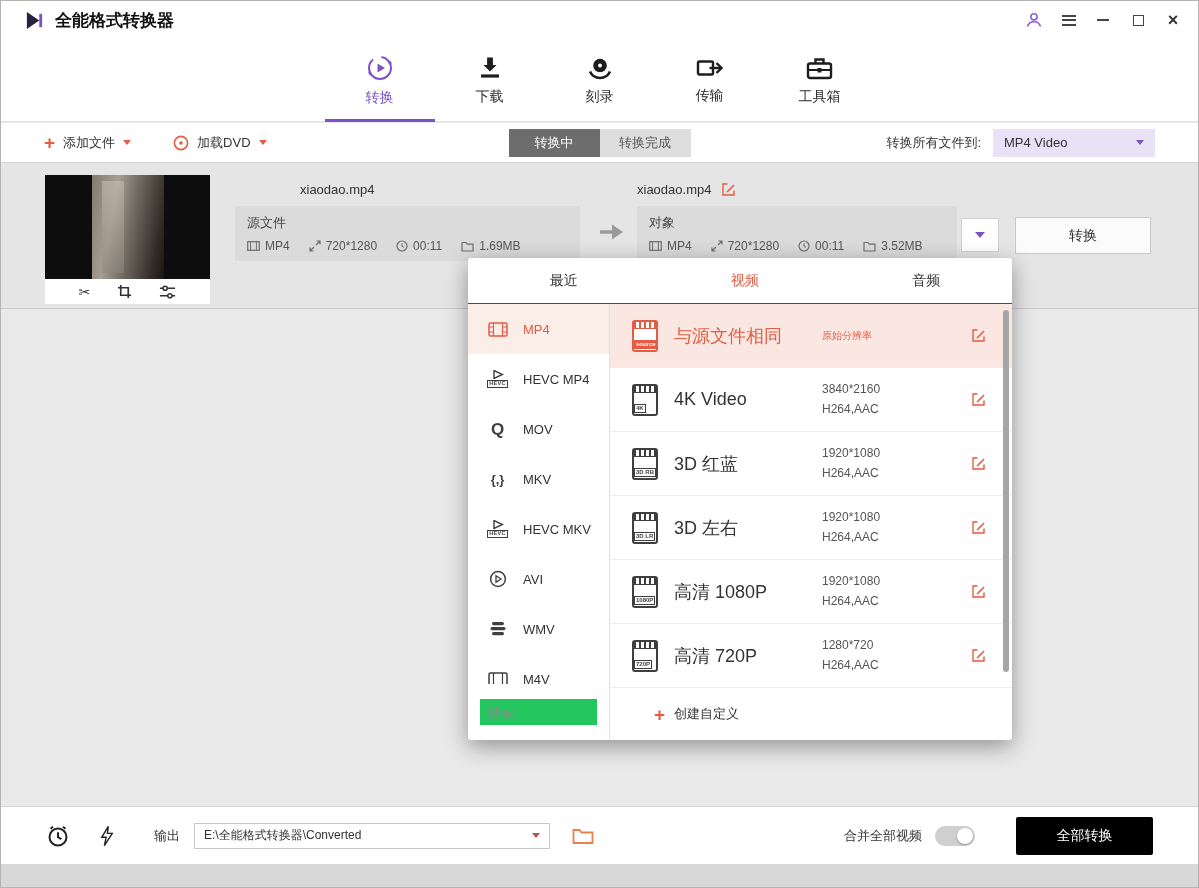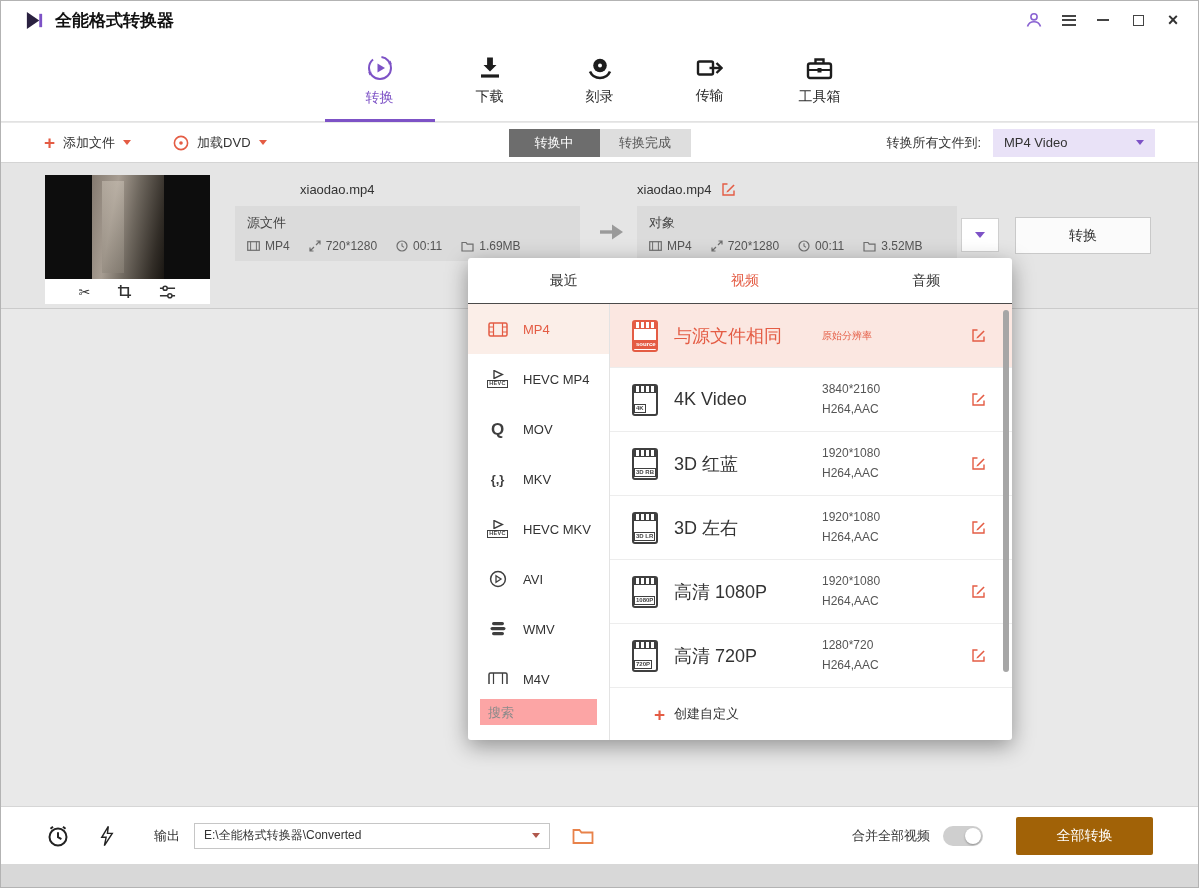--- a/index.html
+++ b/index.html
@@ -72,21 +72,21 @@
   .format-col { width:142px; border-right:1px solid #e3e3e3; display:flex; flex-direction:column; }
   .format-list { height:380px; overflow:hidden; }
   .fitem { height:50px; display:flex; align-items:center; padding-left:16px; gap:12px; font-size:13px; color:#333; cursor:pointer; }
   .fitem.active { background:#fbeee8; color:#e45c44; }
   .ficon { width:27px; display:flex; flex-direction:column; align-items:center; justify-content:center; color:#3f3f3f; line-height:1; }
   .fitem.active .ficon { color:#e45c44; }
   .hevc-tag { font-size:5.5px; font-weight:bold; border:1px solid currentColor; padding:0 1px; margin-top:1px; letter-spacing:.3px; }
   .q-glyph { font-size:17px; font-weight:bold; }
   .mkv-glyph { font-size:13px; font-weight:bold; }
   .format-search { height:56px; display:flex; align-items:center; padding:0 12px; }
-  .format-search input { width:100%; height:26px; background:#fca5a5; border:none; outline:none; padding:0 8px; font-size:13px; color:#555; font-family:inherit; }
+  .format-search input { width:100%; height:26px; background:#22c55e; border:none; outline:none; padding:0 8px; font-size:13px; color:#555; font-family:inherit; }
   .format-search input::placeholder { color:#8a8a8a; }
   .preset-col { flex:1; position:relative; display:flex; flex-direction:column; }
   .prow { height:64px; display:flex; align-items:center; padding:0 26px 0 22px; border-bottom:1px solid #ededed; cursor:pointer; }
   .prow.highlight { background:#fbe7e1; }
   .preset-icon { width:26px; height:32px; border:2px solid currentColor; border-radius:3px; position:relative; background:#fff; color:#3f3f3f; flex-shrink:0; }
   .preset-icon::before { content:""; position:absolute; top:0; left:0; right:0; height:6px; border-bottom:1.5px solid currentColor; background:repeating-linear-gradient(90deg,currentColor 0 2px,transparent 2px 5px); }
   .pbadge { position:absolute; bottom:1px; left:0px; font-size:6px; font-weight:bold; border:1px solid currentColor; padding:0 1px; background:#fff; line-height:7px; white-space:nowrap; }
   .prow.highlight .preset-icon { color:#e45c44; }
   .prow.highlight .pbadge { background:#e45c44; color:#fff; border-color:#e45c44; }
   .pname { width:148px; font-size:18px; color:#333; margin-left:16px; }
@@ -100,21 +100,21 @@
   
   .bottombar { position:absolute; left:0; top:806px; width:100%; height:58px; background:#fff; border-top:1px solid #d6d6d6; display:flex; align-items:center; padding:0 46px; z-index:5; }
   .bolt { margin-left:30px; }
   .out-label { margin-left:40px; font-size:13px; color:#333; }
   .path-select { margin-left:14px; width:356px; height:26px; border:1px solid #c6c6c6; background:#fff; display:flex; align-items:center; padding:0 9px; font-size:12px; color:#333; cursor:pointer; }
   .path-select .caret { margin-left:auto; }
   .folder-btn { margin-left:22px; display:flex; cursor:pointer; }
   .merge { margin-left:auto; display:flex; align-items:center; gap:13px; font-size:13px; color:#333; }
   .toggle { width:40px; height:20px; border-radius:10px; background:#cfcfcf; position:relative; cursor:pointer; }
   .knob { position:absolute; right:2px; top:2px; width:16px; height:16px; border-radius:50%; background:#fff; box-shadow:0 1px 2px rgba(0,0,0,.3); }
-  .convert-all { margin-left:20px; width:137px; height:38px; background:#a16207; color:#fff; font-size:14px; display:flex; align-items:center; justify-content:center; border-radius:2px; cursor:pointer; }
+  .convert-all { margin-left:28px; width:137px; height:38px; background:#000000; color:#fff; font-size:14px; display:flex; align-items:center; justify-content:center; border-radius:2px; cursor:pointer; }
   .bottom-strip { position:absolute; left:0; top:864px; width:100%; height:24px; background:#d8d8d8; }
 </style>
 </head>
 <body>
 
 <div class="win-border"></div>
 
 <div class="titlebar">
   <svg width="21" height="21" viewBox="0 0 22 22">
       <path d="M3 2l13 9L3 20z" fill="#2a2140"></path>

